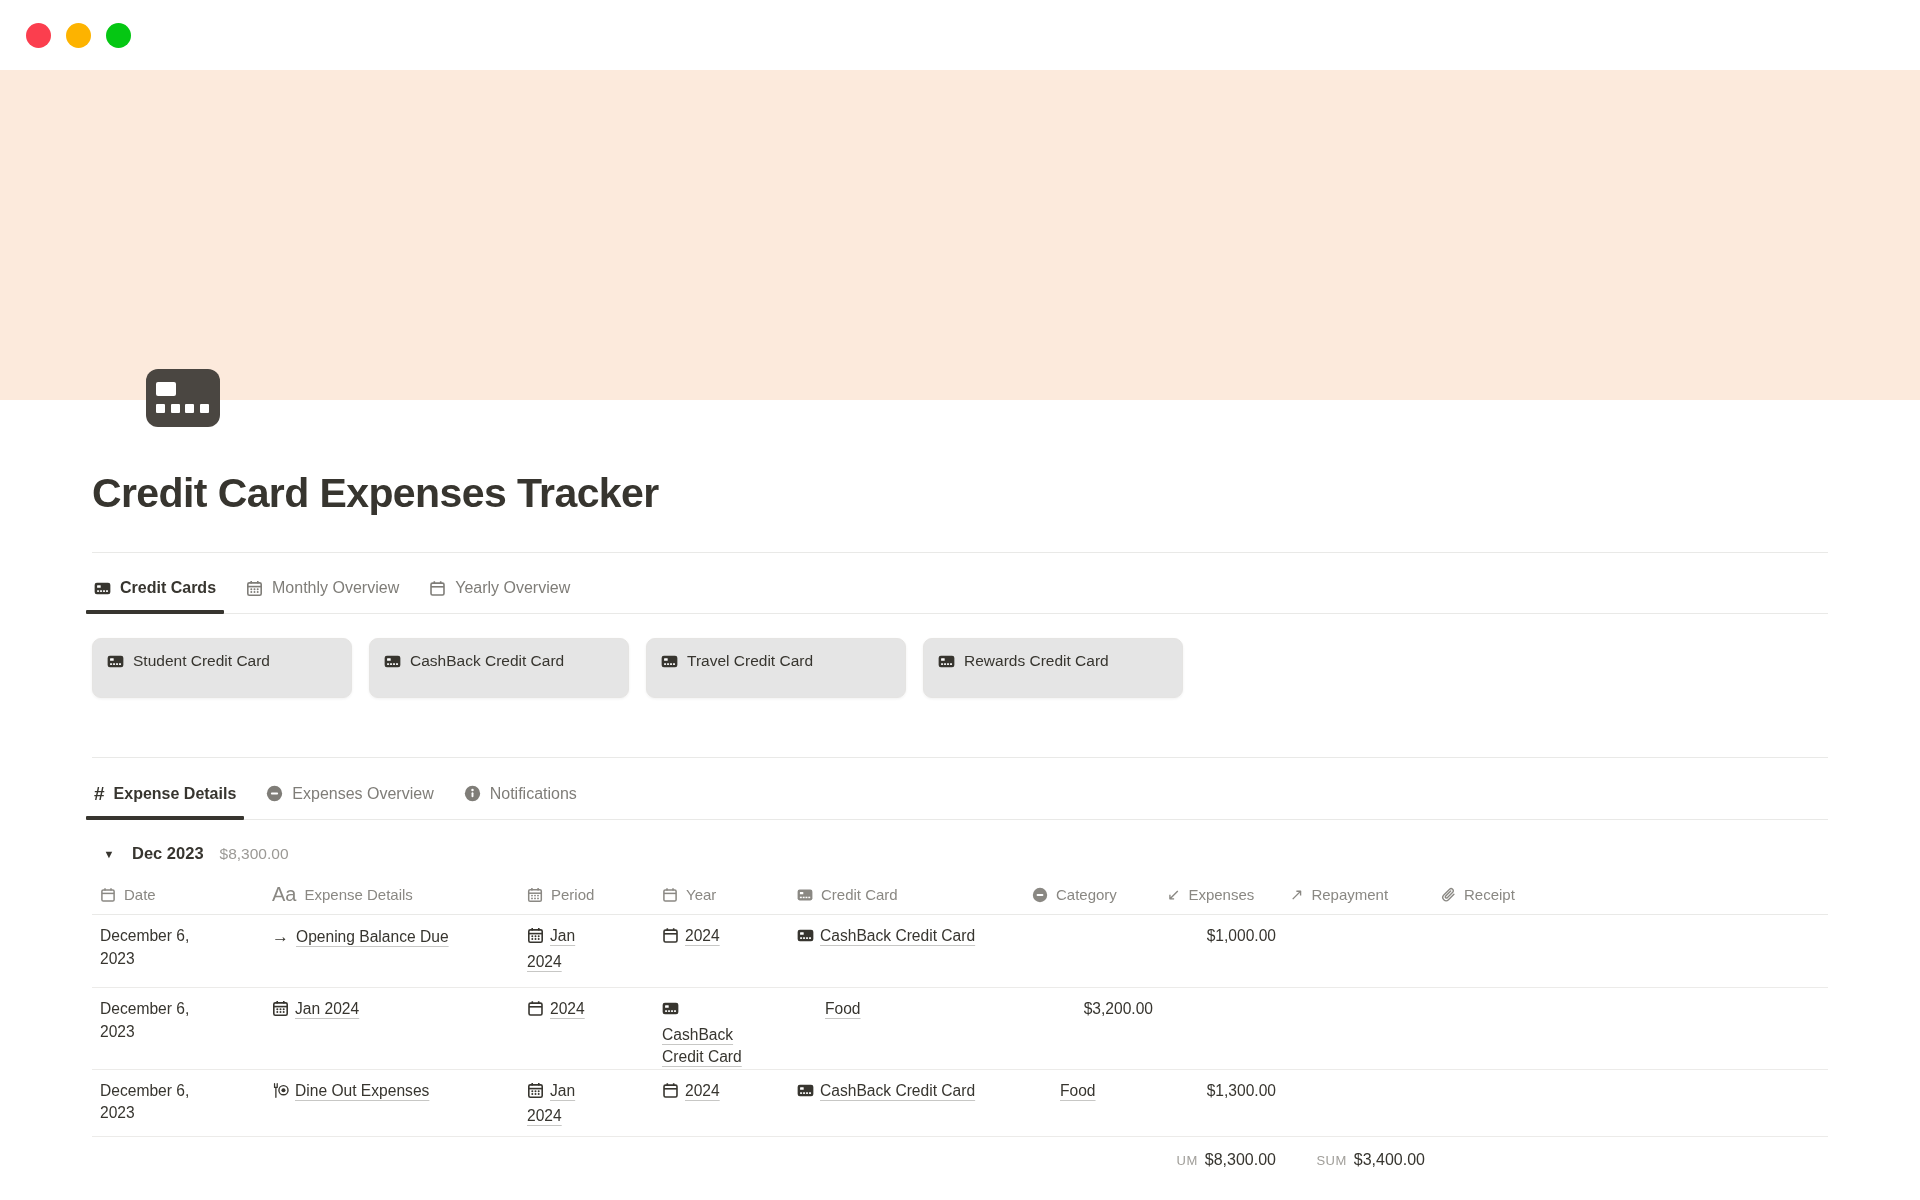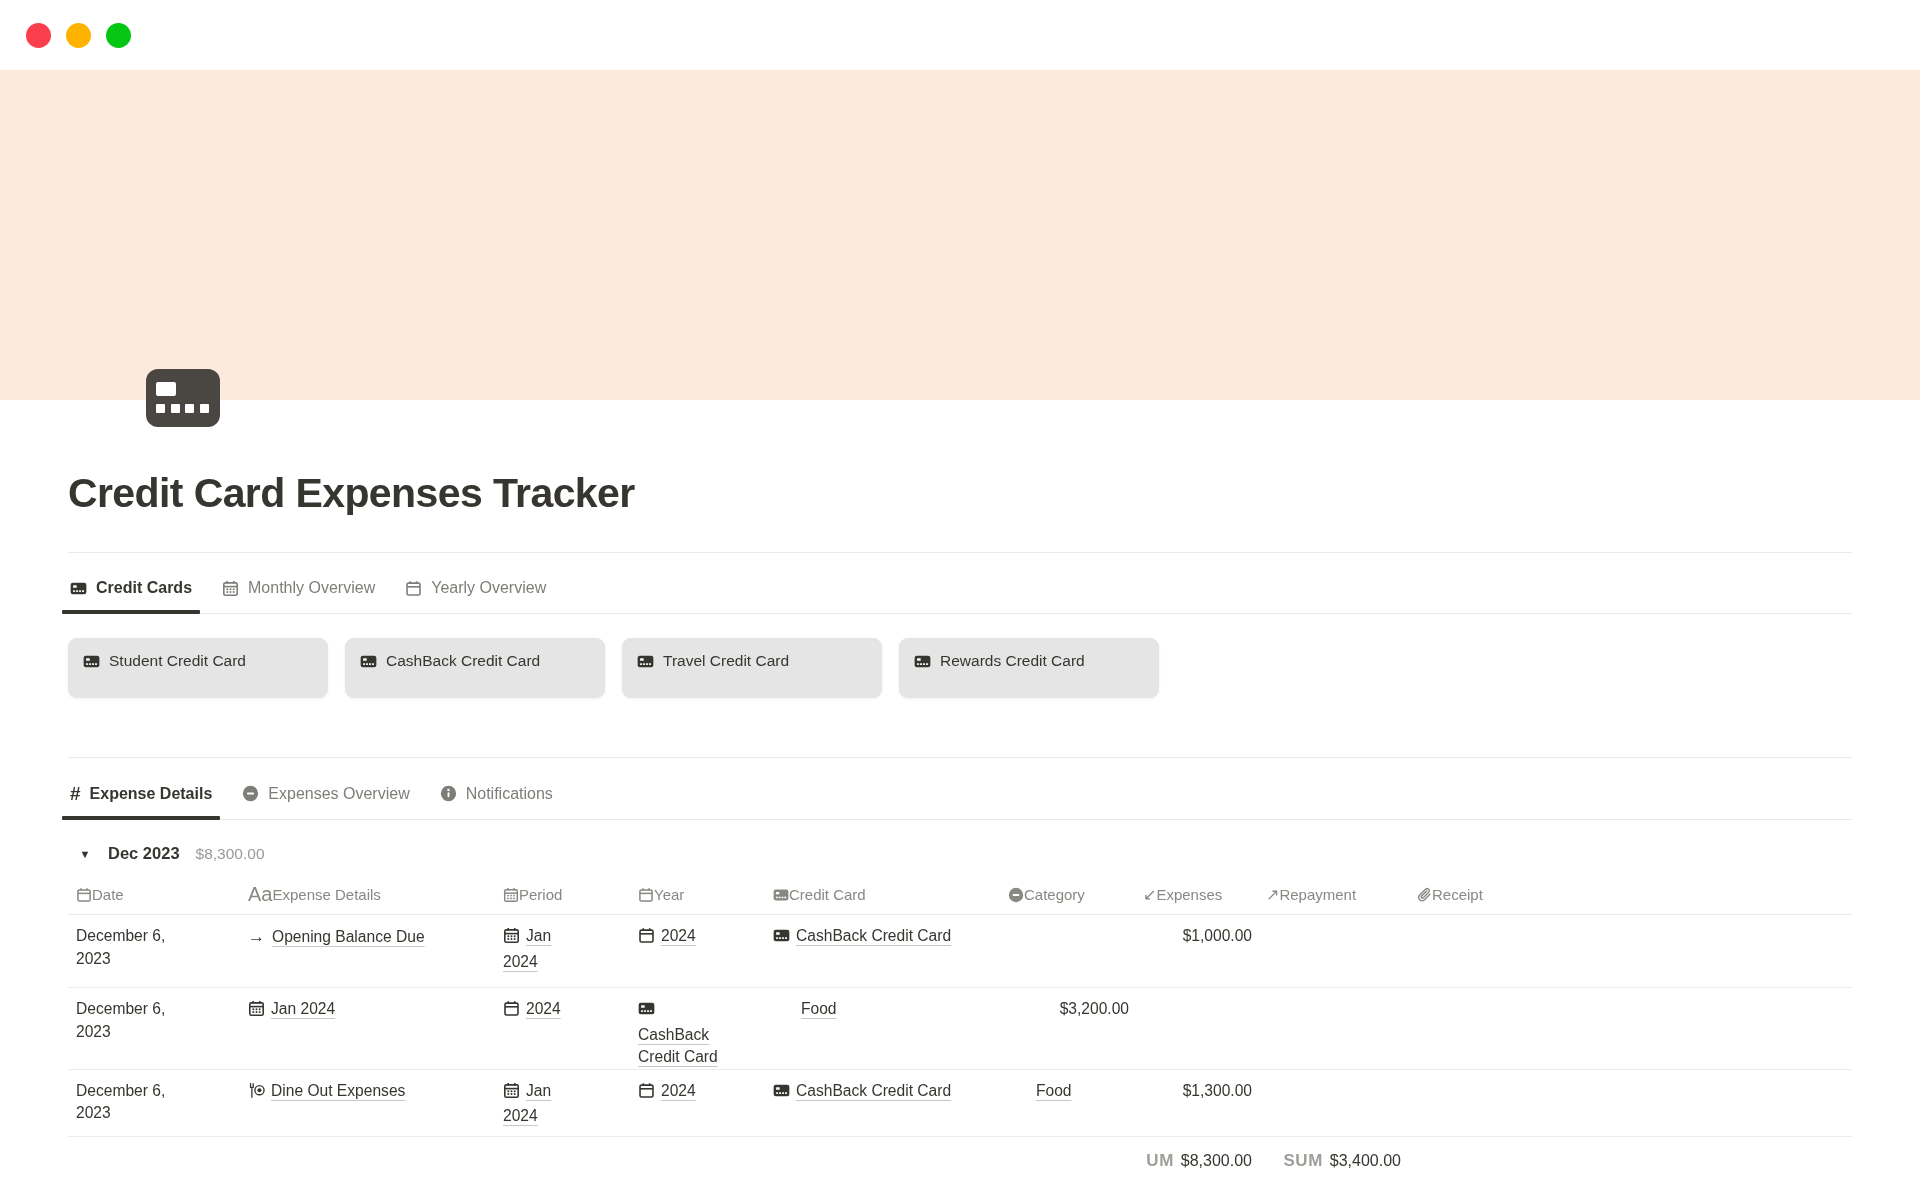--- a/index.html
+++ b/index.html
@@ -8,21 +8,21 @@
     width:1920px; height:1200px; overflow:hidden; background:#fff;
     font-family:"Liberation Sans", sans-serif; color:#37352f;
   }
   .topbar { height:70px; display:flex; align-items:center; padding-left:26px; gap:15px; background:#fff; }
   .light { width:25px; height:25px; border-radius:50%; border:none; padding:0; cursor:pointer; }
   .cover { height:330px; }
   .page-icon { position:absolute; left:146px; top:369px; width:74px; height:58px; border-radius:12px; background:#4a4641; cursor:pointer; }
   .page-icon .chip { position:absolute; left:10px; top:13px; width:20px; height:14px; background:#fff; border-radius:2px; }
   .page-icon .dots { position:absolute; left:10px; top:35px; display:flex; gap:5.5px; }
   .page-icon .dot { width:9px; height:9px; background:#fff; border-radius:1px; }
-  .content { position:relative; padding:0 68px; }
+  .content { position:relative; padding:0 92px; }
   h1.title { margin:66px 0 0; font-size:41px; line-height:54px; font-weight:700; letter-spacing:-0.6px; color:#37352f; }
   .divider { height:1px; background:#e9e9e7; margin-top:32px; }
   .divider2 { height:1px; background:#e9e9e7; margin-top:59px; }
 
   .tabs { display:flex; gap:26px; border-bottom:1px solid #e9e9e7; padding-top:26px; }
   .tab { display:flex; align-items:center; gap:9px; padding:0 2px 16px 2px; font-size:16px; font-weight:500; color:#7f7d78; position:relative; cursor:pointer; }
   .tab.active { color:#37352f; font-weight:600; }
   .tab.active::after { content:""; position:absolute; left:-6px; right:-6px; bottom:-1px; height:4px; background:#37352f; border-radius:1px; }
   .tab svg { flex:none; }
 
@@ -32,42 +32,42 @@
           padding:13px 14px; font-size:15.5px; font-weight:500; color:#37352f; cursor:pointer; }
   .card svg { flex:none; margin-top:1px; }
 
   .group { margin-top:24px; display:flex; align-items:center; gap:16px; padding-left:10px; }
   .toggle { font-size:11px; color:#37352f; width:14px; cursor:pointer; background:none; border:none; padding:0; }
   .glabel { font-size:16.5px; font-weight:700; }
   .gtotal { font-size:15.5px; color:#9b9995; }
 
   .grid { display:grid; grid-template-columns:172px 255px 135px 135px 235px 135px 123px 150px 1fr; }
   .thead { margin-top:12px; height:40px; align-items:center; border-bottom:1px solid #e9e9e7; color:#8a8883; font-size:15px; }
-  .th { display:flex; align-items:center; gap:0; padding-left:8px; white-space:nowrap; cursor:pointer; }
+  .th { display:flex; align-items:center; gap:8px; padding-left:8px; white-space:nowrap; cursor:pointer; }
   .th .aicon { font-size:20px; font-weight:500; }
   .glyph { font-size:16px; line-height:1; }
   .hashg { font-size:19px; font-weight:600; line-height:1; }
 
   .row { border-bottom:1px solid #ecebe9; padding-top:10px; min-height:73px; font-size:15.6px; line-height:1.45; }
   .row.last { min-height:67px; }
   .td { padding-left:8px; }
   .td.date { padding-right:44px; cursor:pointer; }
   .td.period { padding-right:55px; }
   .td.cardcol { padding-right:34px; }
   .td.cat { padding-left:36px; }
   .td.exp { text-align:right; padding-right:6px; cursor:pointer; }
   .ri { display:inline-block; vertical-align:-3px; margin-right:6px; color:#37352f; }
   .rglyph { display:inline-block; margin-right:7px; font-size:17px; color:#37352f; }
   .lk { text-decoration:underline; text-decoration-color:rgba(55,53,47,0.28); text-decoration-thickness:1px; text-underline-offset:3.5px; cursor:pointer; }
 
   .tfoot { padding-top:14px; }
   .sumcell { text-align:right; white-space:nowrap; cursor:pointer; }
   .sum-exp { grid-column:7; padding-right:6px; }
   .sum-rep { grid-column:8; padding-right:7px; }
-  .sum-label { font-size:17px; letter-spacing:0.5px; color:#a09e99; margin-right:7px; font-weight:700; }
+  .sum-label { font-size:13px; letter-spacing:0.5px; color:#a09e99; margin-right:7px; font-weight:400; }
   .sum-val { font-size:16px; color:#37352f; }
 </style>
 </head>
 <body>
 
 <div class="topbar">
   <button class="light" style="background:#fb3e4e"></button>
   <button class="light" style="background:#fdb300"></button>
   <button class="light" style="background:#05c713"></button>
 </div>

